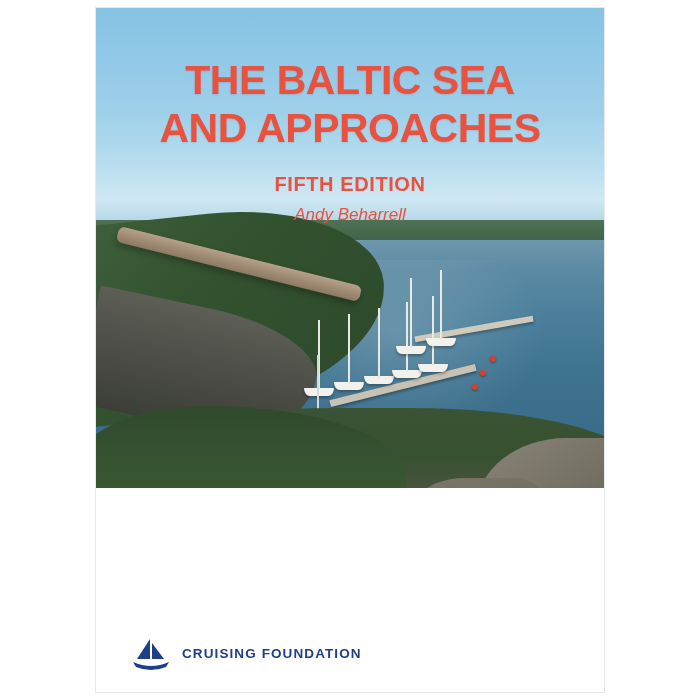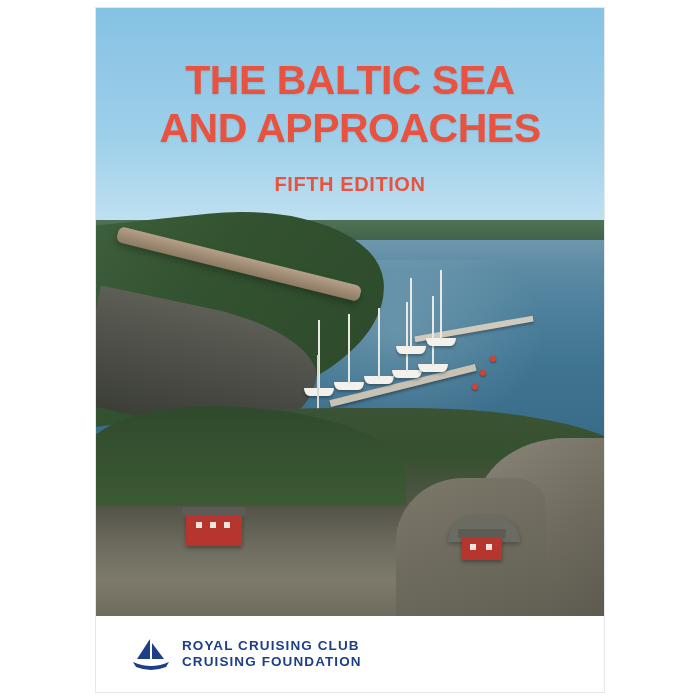--- a/index.html
+++ b/index.html
@@ -30,21 +30,21 @@
     box-shadow: 0 0 0 1px #e7e7e7;
     overflow: hidden;
   }
 
   
   .photo {
     position: absolute;
     left: 0;
     top: 0;
     width: 508px;
-    height: 608px;
+    height: 480px;
     overflow: hidden;
     background: linear-gradient(to bottom,
       #86c2e4 0%,
       #9fd0ea 22%,
       #bcdff0 34%,
       #cfe7f2 40%,
       #b9d9e8 44%);
   }
 
   
@@ -424,33 +424,33 @@
           <span class="win"></span>
           <span class="win"></span>
       </div>
 
       <div class="title-block">
         <div class="main-title">
           <div>THE BALTIC SEA</div>
           <div>AND APPROACHES</div>
         </div>
         <div class="edition">FIFTH EDITION</div>
+        <div class="author">Andy Beharrell</div>
       </div>
     </div>
 
     <div class="footer">
 
       <div class="rccpf">
         <svg width="42" height="34" viewBox="0 0 42 34">
           <path d="M20 2 L20 22 L7 22 Z" fill="#1d3f87"></path>
           <path d="M22 6 L22 22 L34 22 Z" fill="#1d3f87"></path>
           <path d="M3 25 Q21 33 39 25 L36 30 Q21 36 6 30 Z" fill="#1d3f87"></path>
         </svg>
         <div class="rccpf-text">
-          <div>ROYAL CRUISING CLUB</div>
           <div>CRUISING FOUNDATION</div>
         </div>
       </div>
 
 
     </div>
   </div>
 </div>
 
 </body></html>

